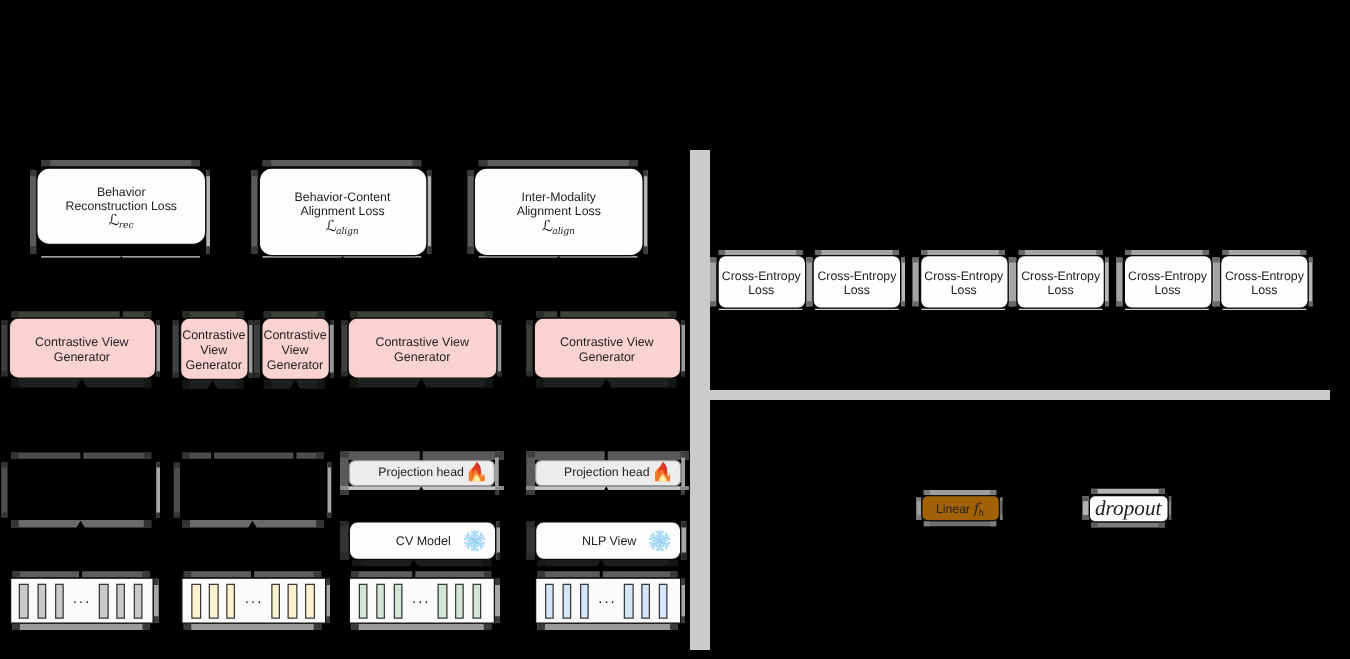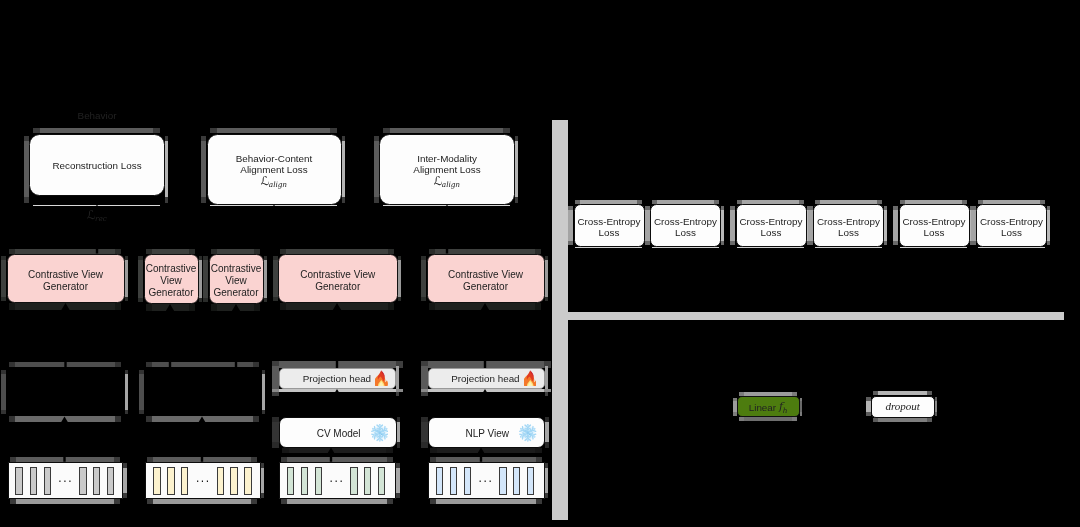--- a/index.html
+++ b/index.html
@@ -10,21 +10,21 @@
   
   .halo{position:absolute;z-index:1;}
 
   
   .card{position:absolute;z-index:3;box-sizing:border-box;
         display:flex;flex-direction:column;align-items:center;justify-content:center;
         text-align:center;background:#fdfdfd;border:1.5px solid #0c0c0c;border-radius:10.5px;
         color:#222;line-height:11.3px;font-size:9.85px;}
   .card.pink{background:#f9cfcd;border-color:#111;border-radius:7.5px;}
   .card.soft{background:#ececec;border:1px solid #999;border-radius:5px;}
-  .card.lilac{background:#4d7c0f;border:1.4px solid #111;border-radius:5px;}
+  .card.lilac{background:#a16207;border:1.4px solid #111;border-radius:5px;}
   .card.emb{background:#fbfbfb;border:1.5px solid #0c0c0c;border-radius:1px;
             flex-direction:row;align-items:center;justify-content:space-between;}
   .card.gen{line-height:11.8px;font-size:10px;}
   .card.ce{line-height:11.7px;font-size:9.9px;border-radius:6.5px;}
 
   .mathL{font-family:"DejaVu Sans",sans-serif;font-style:normal;font-size:12.2px;
          line-height:11.5px;letter-spacing:0;}
   .sub{font-size:7.4px;font-style:italic;position:relative;top:2.2px;left:-0.5px;
        font-family:"DejaVu Serif","Liberation Serif",serif;letter-spacing:-0.1px;}
   .serif-it{font-family:"Liberation Serif",serif;font-style:italic;}
@@ -44,21 +44,21 @@
     <div class="halo" style="left: 32.6px; top: 128.1px; width: 127.8px; height: 5.4px; background: rgb(92, 92, 92);"></div>
     <div class="halo" style="left: 32.6px; top: 128.1px; width: 7px; height: 5.4px; background: rgb(58, 58, 58);"></div>
     <div class="halo" style="left: 153.4px; top: 128.1px; width: 7px; height: 5.4px; background: rgb(58, 58, 58);"></div>
     <div class="halo" style="left: 23.8px; top: 135.5px; width: 5.2px; height: 67px; background: rgb(92, 92, 92);"></div>
     <div class="halo" style="left: 23.8px; top: 135.5px; width: 5.2px; height: 5.25px; background: rgb(58, 58, 58);"></div>
     <div class="halo" style="left: 23.8px; top: 197.25px; width: 5.2px; height: 5.25px; background: rgb(58, 58, 58);"></div>
     <div class="halo" style="left: 165px; top: 135.5px; width: 3px; height: 67px; background: rgb(180, 180, 180);"></div>
     <div class="halo" style="left: 165px; top: 135.5px; width: 3px; height: 5.25px; background: rgb(58, 58, 58);"></div>
     <div class="halo" style="left: 165px; top: 197.25px; width: 3px; height: 5.25px; background: rgb(58, 58, 58);"></div>
     <div class="halo" style="left: 32.6px; top: 204.5px; width: 127.8px; height: 1.4px; background: rgb(216, 216, 216);"></div>
-    <div class="card" style="left: 29px; top: 133.5px; width: 136px; height: 62px; padding-top: 3.4px; gap: 39px;">
+    <div class="card" style="left: 29px; top: 133.5px; width: 136px; height: 62px; padding-top: 3.4px;">
       <div>Behavior</div>
       <div>Reconstruction Loss</div>
       <div class="mathL"><span>ℒ</span><span class="sub">rec</span></div>
     </div>
     <div class="halo" style="left: 210.1px; top: 128.1px; width: 126.8px; height: 5.4px; background: rgb(92, 92, 92);"></div>
     <div class="halo" style="left: 210.1px; top: 128.1px; width: 7px; height: 5.4px; background: rgb(58, 58, 58);"></div>
     <div class="halo" style="left: 329.9px; top: 128.1px; width: 7px; height: 5.4px; background: rgb(58, 58, 58);"></div>
     <div class="halo" style="left: 201.3px; top: 135.5px; width: 5.2px; height: 67px; background: rgb(92, 92, 92);"></div>
     <div class="halo" style="left: 201.3px; top: 135.5px; width: 5.2px; height: 5.25px; background: rgb(58, 58, 58);"></div>
     <div class="halo" style="left: 201.3px; top: 197.25px; width: 5.2px; height: 5.25px; background: rgb(58, 58, 58);"></div>
@@ -570,18 +570,18 @@
     <div class="halo" style="left: 866.4px; top: 397px; width: 4.2px; height: 19px; background: rgb(180, 180, 180);"></div>
     <div class="halo" style="left: 866.4px; top: 397px; width: 4.2px; height: 3.75px; background: rgb(92, 92, 92);"></div>
     <div class="halo" style="left: 866.4px; top: 412.25px; width: 4.2px; height: 3.75px; background: rgb(92, 92, 92);"></div>
     <div class="halo" style="left: 934.6px; top: 397px; width: 2.6px; height: 19px; background: rgb(138, 138, 138);"></div>
     <div class="halo" style="left: 934.6px; top: 397px; width: 2.6px; height: 3.75px; background: rgb(92, 92, 92);"></div>
     <div class="halo" style="left: 934.6px; top: 412.25px; width: 2.6px; height: 3.75px; background: rgb(92, 92, 92);"></div>
     <div class="halo" style="left: 872.6px; top: 417.5px; width: 59px; height: 4px; background: rgb(126, 126, 126);"></div>
     <div class="halo" style="left: 872.6px; top: 417.5px; width: 5px; height: 4px; background: rgb(92, 92, 92);"></div>
     <div class="halo" style="left: 926.6px; top: 417.5px; width: 5px; height: 4px; background: rgb(92, 92, 92);"></div>
     <div class="card" style="left: 870.6px; top: 395.5px; width: 64px; height: 22px; border-radius: 5px;">
-      <span class="serif-it" style="font-size: 11px; font-style: italic;">dropout</span>
+      <span class="serif-it" style="font-size: 17px; font-style: italic;">dropout</span>
     </div>
     <svg width="1080" height="527" style="position: absolute; left: 0px; top: 0px; z-index: 2;">
       <path d="M63.3 461.8 L65.7 461.8 L65.7 424 L69 424 L64.5 416.5 L60 424 L63.3 424 Z M200.8 461.8 L203.2 461.8 L203.2 424 L206.5 424 L202 416.5 L197.5 424 L200.8 424 Z M329.8 461.8 L332.2 461.8 L332.2 455 L335.5 455 L331 447.5 L326.5 455 L329.8 455 Z M479.8 461.8 L482.2 461.8 L482.2 455 L485.5 455 L481 447.5 L476.5 455 L479.8 455 Z M335.8 416.5 L338.2 416.5 L338.2 396.5 L341.5 396.5 L337 389 L332.5 396.5 L335.8 396.5 Z M483.8 416.5 L486.2 416.5 L486.2 396.5 L489.5 396.5 L485 389 L480.5 396.5 L483.8 396.5 Z M64.3 367.5 L66.7 367.5 L66.7 310.5 L70 310.5 L65.5 303 L61 310.5 L64.3 310.5 Z M168.8 367.5 L171.2 367.5 L171.2 311.5 L174.5 311.5 L170 304 L165.5 311.5 L168.8 311.5 Z M234.8 367.5 L237.2 367.5 L237.2 311.5 L240.5 311.5 L236 304 L231.5 311.5 L234.8 311.5 Z M335.8 368 L338.2 368 L338.2 310.5 L341.5 310.5 L337 303 L332.5 310.5 L335.8 310.5 Z M483.8 368 L486.2 368 L486.2 310.5 L489.5 310.5 L485 303 L480.5 310.5 L483.8 310.5 Z M95.8 253.5 L98.2 253.5 L98.2 212 L101.5 212 L97 204.5 L92.5 212 L95.8 212 Z M272.8 253.5 L275.2 253.5 L275.2 212 L278.5 212 L274 204.5 L269.5 212 L272.8 212 Z M445.8 253.5 L448.2 253.5 L448.2 212 L451.5 212 L447 204.5 L442.5 212 L445.8 212 Z " fill="#000"></path>
     </svg>
   </div>
 
 </body></html>

